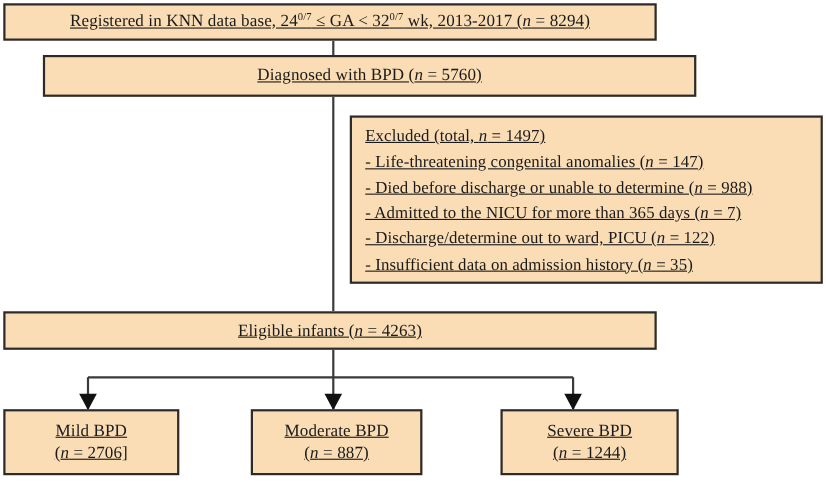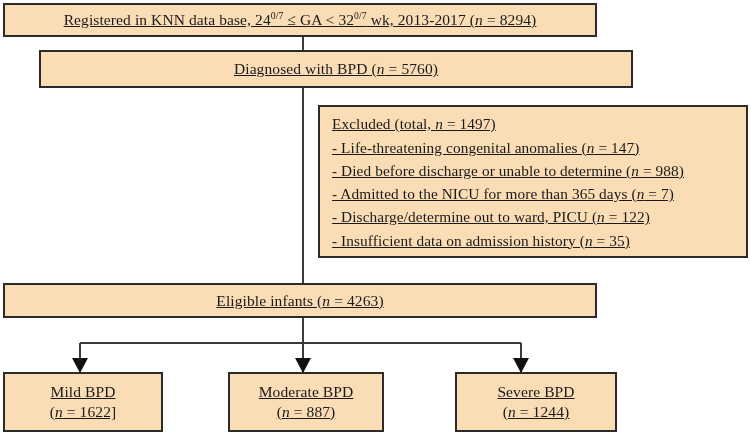--- a/index.html
+++ b/index.html
@@ -123,21 +123,21 @@
     </div>
   </div>
 
   <div class="box" id="node-eligible">
     <span><span>Eligible infants (</span><span class="ital">n</span><span> = 4263)</span></span>
   </div>
 
   <div class="box" id="node-mild">
     <span>
       <span>Mild BPD</span><br>
-      <span><span>(</span><span class="ital">n</span><span> = 1622]</span></span>
+      <span><span>(</span><span class="ital">n</span><span> = 2706]</span></span>
     </span>
   </div>
 
   <div class="box" id="node-moderate">
     <span>
       <span>Moderate BPD</span><br>
       <span><span>(</span><span class="ital">n</span><span> = 887)</span></span>
     </span>
   </div>
 

